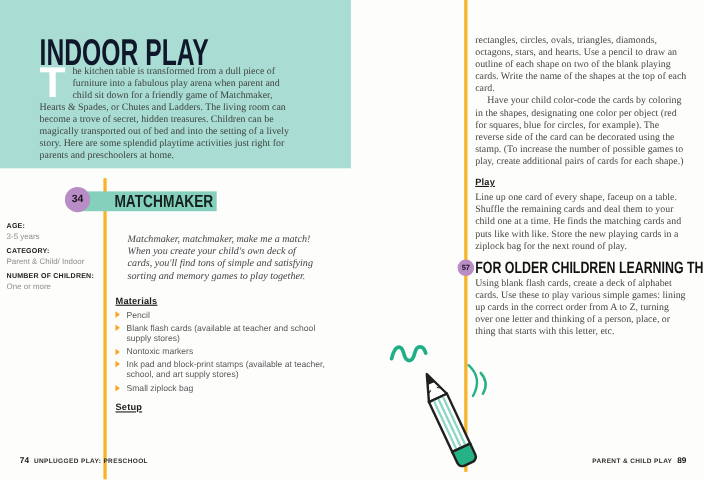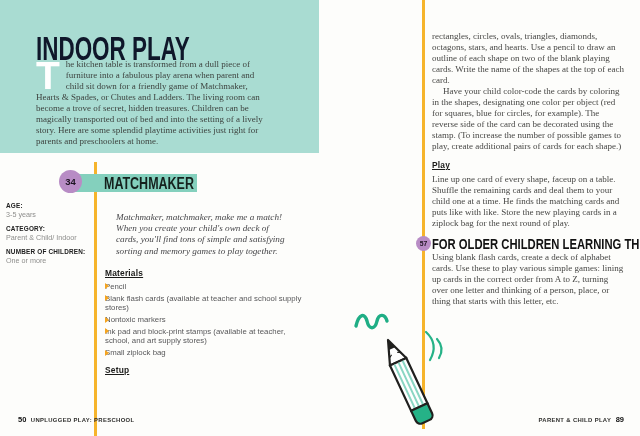--- a/index.html
+++ b/index.html
@@ -40,21 +40,21 @@
   .meta-value{font-size:7.2px;color:#8e8e8c;line-height:8.6px;margin-top:1px;}
 
   
   .col{position:absolute;}
   .col-left{left:105px;top:201px;width:198px;}
   .lede{margin:11px;font-family:"Liberation Serif",serif;font-style:italic;
         font-size:9.2px;line-height:11.2px;color:#47474a;}
   .sec-head{margin:7px 0 4px 0;font-size:8.4px;font-weight:bold;color:#1b1b19;
             text-decoration:underline;letter-spacing:.2px;}
   .materials{list-style:none;margin:0;padding:0;}
-  .materials li{position:relative;padding-left:0;margin-bottom:2.5px;
+  .materials li{position:relative;padding-left:10px;margin-bottom:2.5px;
                 font-size:7.8px;line-height:9.4px;color:#58585a;}
   .tri{position:absolute;left:0;top:1.5px;width:0;height:0;
        border-left:4px solid #f6a51f;border-top:3px solid transparent;border-bottom:3px solid transparent;}
   .body-para{margin:0;font-family:"Liberation Serif",serif;font-size:9px;line-height:11px;color:#474745;}
   .indent{text-indent:11px;}
 
   
   .col-right{left:112px;top:31px;width:192px;}
   .play-head{margin-top:8px;}
   .tip{position:relative;margin-top:9px;}
@@ -119,21 +119,21 @@
         <li><span class="tri"></span><span>Blank flash cards (available at teacher and school supply stores)</span></li>
         <li><span class="tri"></span><span>Nontoxic markers</span></li>
         <li><span class="tri"></span><span>Ink pad and block-print stamps (available at teacher, school, and art supply stores)</span></li>
         <li><span class="tri"></span><span>Small ziplock bag</span></li>
       </ul>
 
       <h3 class="sec-head">Setup</h3>
     </div>
 
     <footer class="folio folio-left">
-      <span class="folio-num">50</span>
+      <span class="folio-num">74</span>
       <span class="folio-label">UNPLUGGED PLAY: PRESCHOOL</span>
     </footer>
   </section>
 
   <section class="page page-right">
 
     <div class="vline vline-right"></div>
 
     <div class="col col-right">
       <p class="body-para">rectangles, circles, ovals, triangles, diamonds, octagons, stars, and hearts. Use a pencil to draw an outline of each shape on two of the blank playing cards. Write the name of the shapes at the top of each card.</p>

